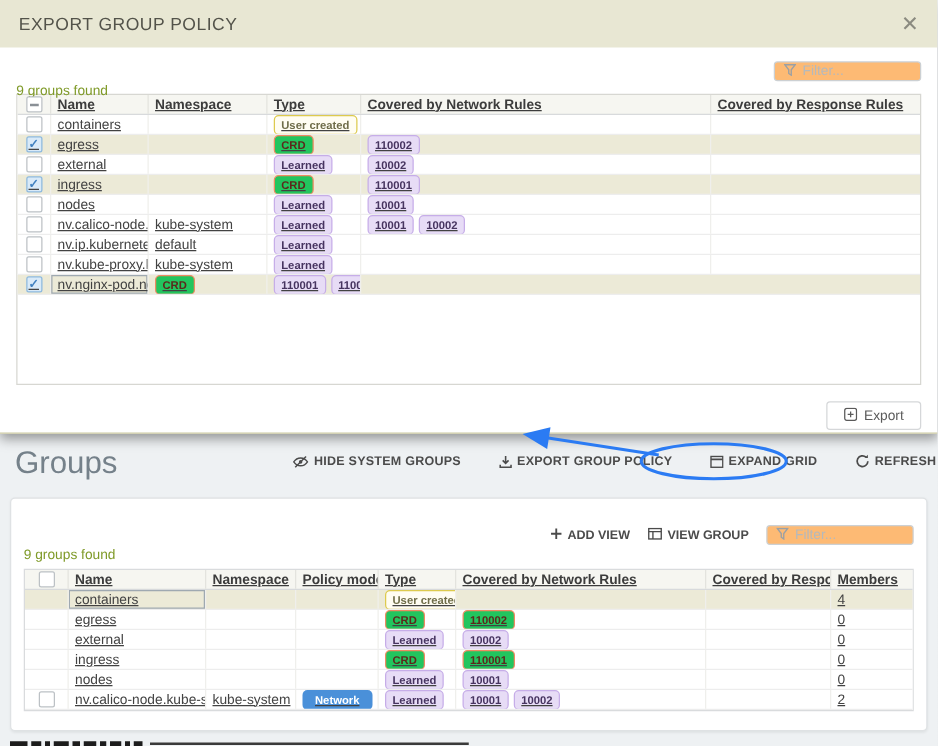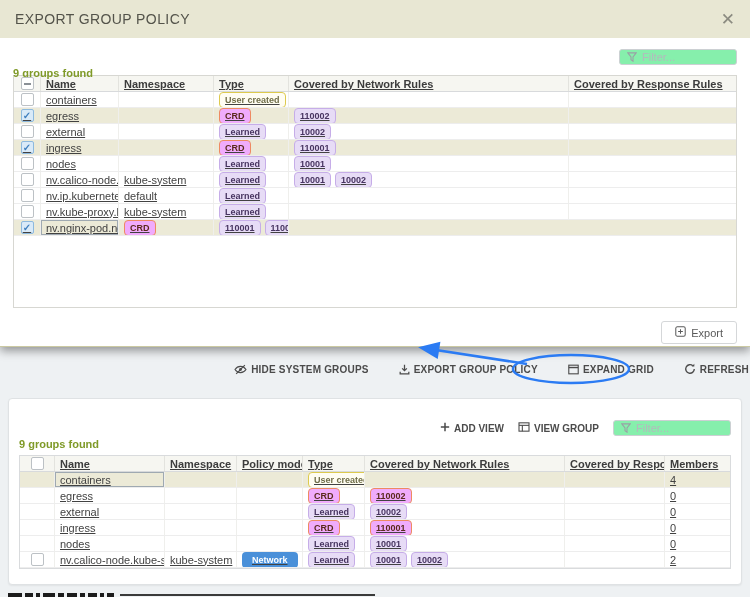--- a/index.html
+++ b/index.html
@@ -8,24 +8,24 @@
 
   
   .page { position:absolute; inset:0; background:linear-gradient(#dfe3e6, #eef1f3 60px); }
   .groups-title { position:absolute; left:12px; top:356px; font-size:25px; font-weight:400; color:#75818a; }
   .toolbar { position:absolute; right:1px; top:363px; display:flex; align-items:center; gap:30px; }
   .tool-btn { display:flex; align-items:center; gap:4px; font-size:10px; font-weight:bold; color:#4b4b4b; letter-spacing:.2px; white-space:nowrap; cursor:pointer; background:none; border:none; font-family:inherit; }
   .tool-btn svg { display:block; }
 
   .panel { position:absolute; left:8px; top:398px; width:734px; height:187px; background:#fff; border:1px solid #dfe2e4; border-radius:4px; box-shadow:0 1px 2px rgba(0,0,0,.06); }
   .panel-head { display:flex; align-items:center; justify-content:space-between; padding:7px 10px 5px; }
-  .found { font-size:11px; font-weight:bold; color:#7f9a28;margin-top:32px; }
+  .found { font-size:11px; font-weight:normal; color:#7f9a28;margin-top:32px; }
   .head-right { display:flex; align-items:center; gap:14px; }
   .action-btn { display:flex; align-items:center; gap:4px; font-size:10px; font-weight:bold; color:#4b4b4b; background:none; border:none; font-family:inherit; cursor:pointer; }
-  .filter-box { display:flex; align-items:center; gap:5px; width:118px; height:16px; border:1px solid #ccd0d3; border-radius:3px; background:#86efac; padding:0 7px; }
+  .filter-box { display:flex; align-items:center; gap:5px; width:118px; height:16px; border:1px solid #ccd0d3; border-radius:3px; background:#fdba74; padding:0 7px; }
   .filter-box input { border:none; outline:none; width:100%; font-size:11px; color:#444; font-family:inherit; background:transparent; }
   .filter-box input::placeholder { color:#b4b9bd; }
 
   
   .trow, .thead-row { display:grid; align-items:center; height:16px;text-decoration:underline; }
   .thead-row { background:#f6f6f1; border-bottom:1px solid #d8dadc; font-size:11px; font-weight:bold; color:#3c3c3c; }
   .trow { border-bottom:1px solid #ededed; font-size:11px; color:#424242; background:#fff; }
   .trow.sel { background:#ecead7; }
   .cell, .th { padding:0 5px; overflow:hidden; white-space:nowrap; height:100%; display:flex; align-items:center; gap:4px; border-right:1px solid #efefec; }
   .th { border-right:1px solid #e3e3de; }
@@ -41,21 +41,21 @@
 
   
   .cb { width:13px; height:13px; border:1px solid #bcc1c5; border-radius:2px; background:#fff; display:inline-flex; align-items:center; justify-content:center; flex:none; }
   .cb.checked { background:#d9eaf8; border-color:#8db9de; }
   .cb.checked::after { content:"✓"; font-size:10px; line-height:10px; color:#3f7fbe; font-weight:bold; }
   .cb.indet::after { content:""; width:7px; height:2px; background:#8a9096; }
 
   
   .badge { display:inline-block; border-radius:4px; padding:1px 5px; font-size:9px; font-weight:bold; line-height:12px; border:1px solid transparent; white-space:nowrap; }
   .badge-user { background:#fffdf2; border-color:#ddca4e; color:#6f6d49; }
-  .badge-crd, .badge-rule-orange { background:#f0abfc; border-color:#ee8a62; color:#5a291c; }
+  .badge-crd, .badge-rule-orange { background:#22c55e; border-color:#ee8a62; color:#5a291c; }
   .badge-learned, .badge-rule-purple { background:#e7dcf6; border-color:#c6ade8; color:#473460; }
   .badge-discover { background:#4a90d9; color:#fff; border:none; padding:2px 10px; border-radius:4px; }
 
   
   .modal { position:absolute; left:0; top:0; width:750px; height:347px; background:#fff; z-index:10; box-shadow:0 4px 9px rgba(0,0,0,.38); border-bottom:1px solid #cbc9a2; }
   .modal-header { height:38px; background:#e8e7d3; display:flex; align-items:center; padding:0 15px; }
   .modal-title { flex:1; font-size:14px; font-weight:500; color:#53534a; letter-spacing:.4px; }
   .modal-close { font-size:17px; color:#8b8b80; cursor:pointer; line-height:1; }
   .modal-body { padding:0 13px; }
   .modal-found-row { display:flex; align-items:center; justify-content:space-between; height:37px; }
@@ -67,20 +67,21 @@
 
   
   .bottom-strip { position:absolute; left:8px; bottom:0; height:5px; z-index:5; display:flex; align-items:flex-end; gap:3px; }
   .bottom-strip i { display:block; background:#1c1c1c; height:4px; }
   .bottom-line { position:absolute; left:120px; bottom:1px; width:255px; height:2px; background:#3a3a3a; }
 </style>
 </head>
 <body>
 
 <div class="page">
+  <div class="groups-title">Groups</div>
 
   <div class="toolbar">
     <button class="tool-btn">
       <span>
           <svg width="13" height="11" viewBox="0 0 16 14">
             <path d="M1 7s2.6-4 7-4 7 4 7 4-2.6 4-7 4-7-4-7-4z" fill="none" stroke="#4b4b4b" stroke-width="1.4"></path>
             <circle cx="8" cy="7" r="1.8" fill="#4b4b4b"></circle>
             <line x1="2.5" y1="12.5" x2="13.5" y2="1.5" stroke="#4b4b4b" stroke-width="1.5"></line>
           </svg>
         </span>

